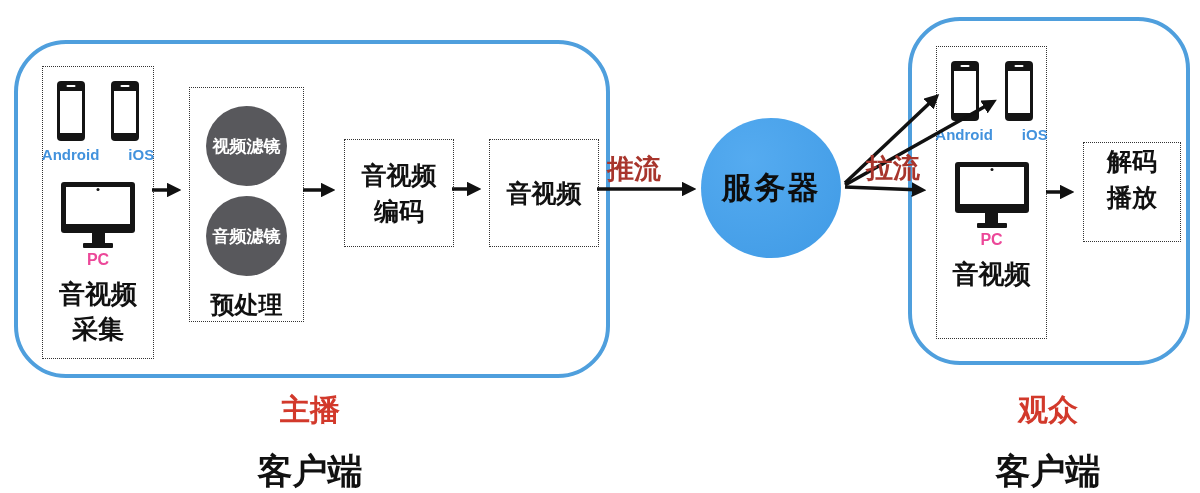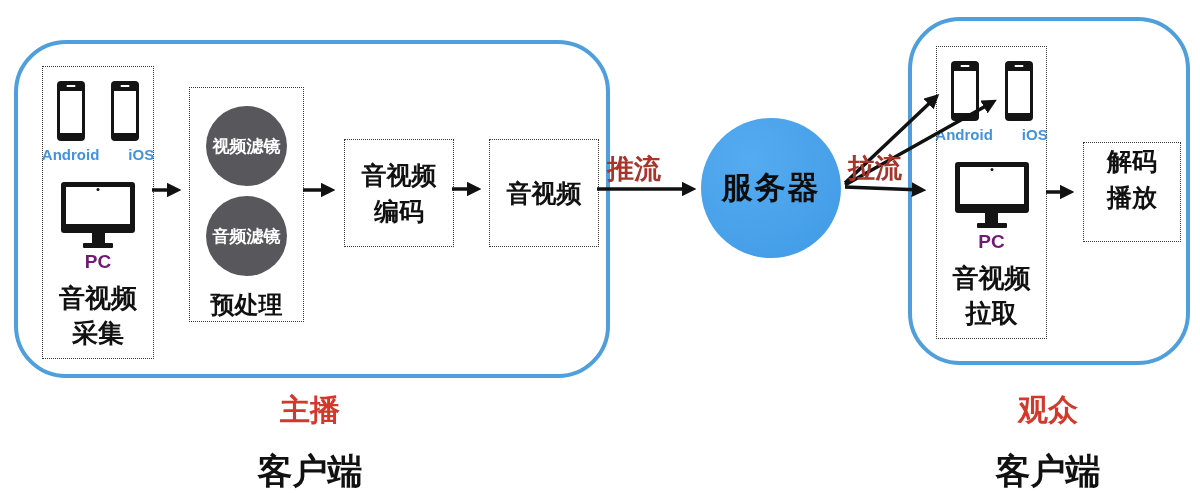--- a/index.html
+++ b/index.html
@@ -47,21 +47,21 @@
   }
   .monitor-screen::before {
     content:""; position:absolute; left:5px; right:5px; top:5px; bottom:9px; background:#fff;
   }
   .monitor-screen::after {
     content:""; position:absolute; top:6px; left:50%; transform:translateX(-50%);
     width:3px; height:3px; border-radius:50%; background:#141414;
   }
   .monitor-neck { width:13px; height:10px; background:#141414; }
   .monitor-base { width:30px; height:5px; background:#141414; border-radius:1px; }
-  .pc-label { margin-top:3px; font-size:19px; font-weight:bold; color:#701a75; }
+  .pc-label { margin-top:3px; font-size:16px; font-weight:bold; color:#ec4899; }
 
   
   .box-title { margin-top:8px; font-size:26px; font-weight:bold; line-height:35px; color:#111; text-align:center; }
   .filter-circle {
     width:81px; height:81px; border-radius:50%; background:#58585c; color:#fff;
     display:flex; flex-direction:row; align-items:center; justify-content:center;
     font-size:17px; font-weight:bold; line-height:23px; text-align:center;
   }
   .filter-circle.video { margin-top:18px; }
   .filter-circle.audio { margin-top:10px; }
@@ -75,21 +75,21 @@
     display:flex; align-items:center; justify-content:center;
     font-size:31px; font-weight:bold; color:#0d0d0d; letter-spacing:2px;
   }
 
   
   .stream-label {
     position:absolute; width:84px; text-align:left; font-size:27px; font-weight:bold;
     color:#a8352c; z-index:7;
   }
   .stream-label.push { left:607px; top:151px; }
-  .stream-label.pull { left:848px; top:150px; }
+  .stream-label.pull { left:866px; top:150px; }
 
   
   .caption { position:absolute; width:220px; text-align:center; }
   .caption.left-caption  { left:200px; top:390px; }
   .caption.right-caption { left:938px; top:390px; }
   .role-label   { font-size:30px; font-weight:bold; color:#d2392b; }
   .client-label { font-size:35px; font-weight:bold; color:#111; margin-top:17px; }
 
   
   .arrows { position:absolute; left:0; top:0; z-index:6; pointer-events:none; }
@@ -167,21 +167,20 @@
         <span>iOS</span>
       </div>
       <div class="monitor">
         <span class="monitor-screen"></span>
         <span class="monitor-neck"></span>
         <span class="monitor-base"></span>
       </div>
       <div class="pc-label">PC</div>
       <div class="box-title">
         <div>音视频</div>
-        <div>拉取</div>
       </div>
     </div>
 
     <div class="dashed decode-box">
       <div class="stage-title">
         <div>解码</div>
         <div>播放</div>
       </div>
     </div>
   </div>

